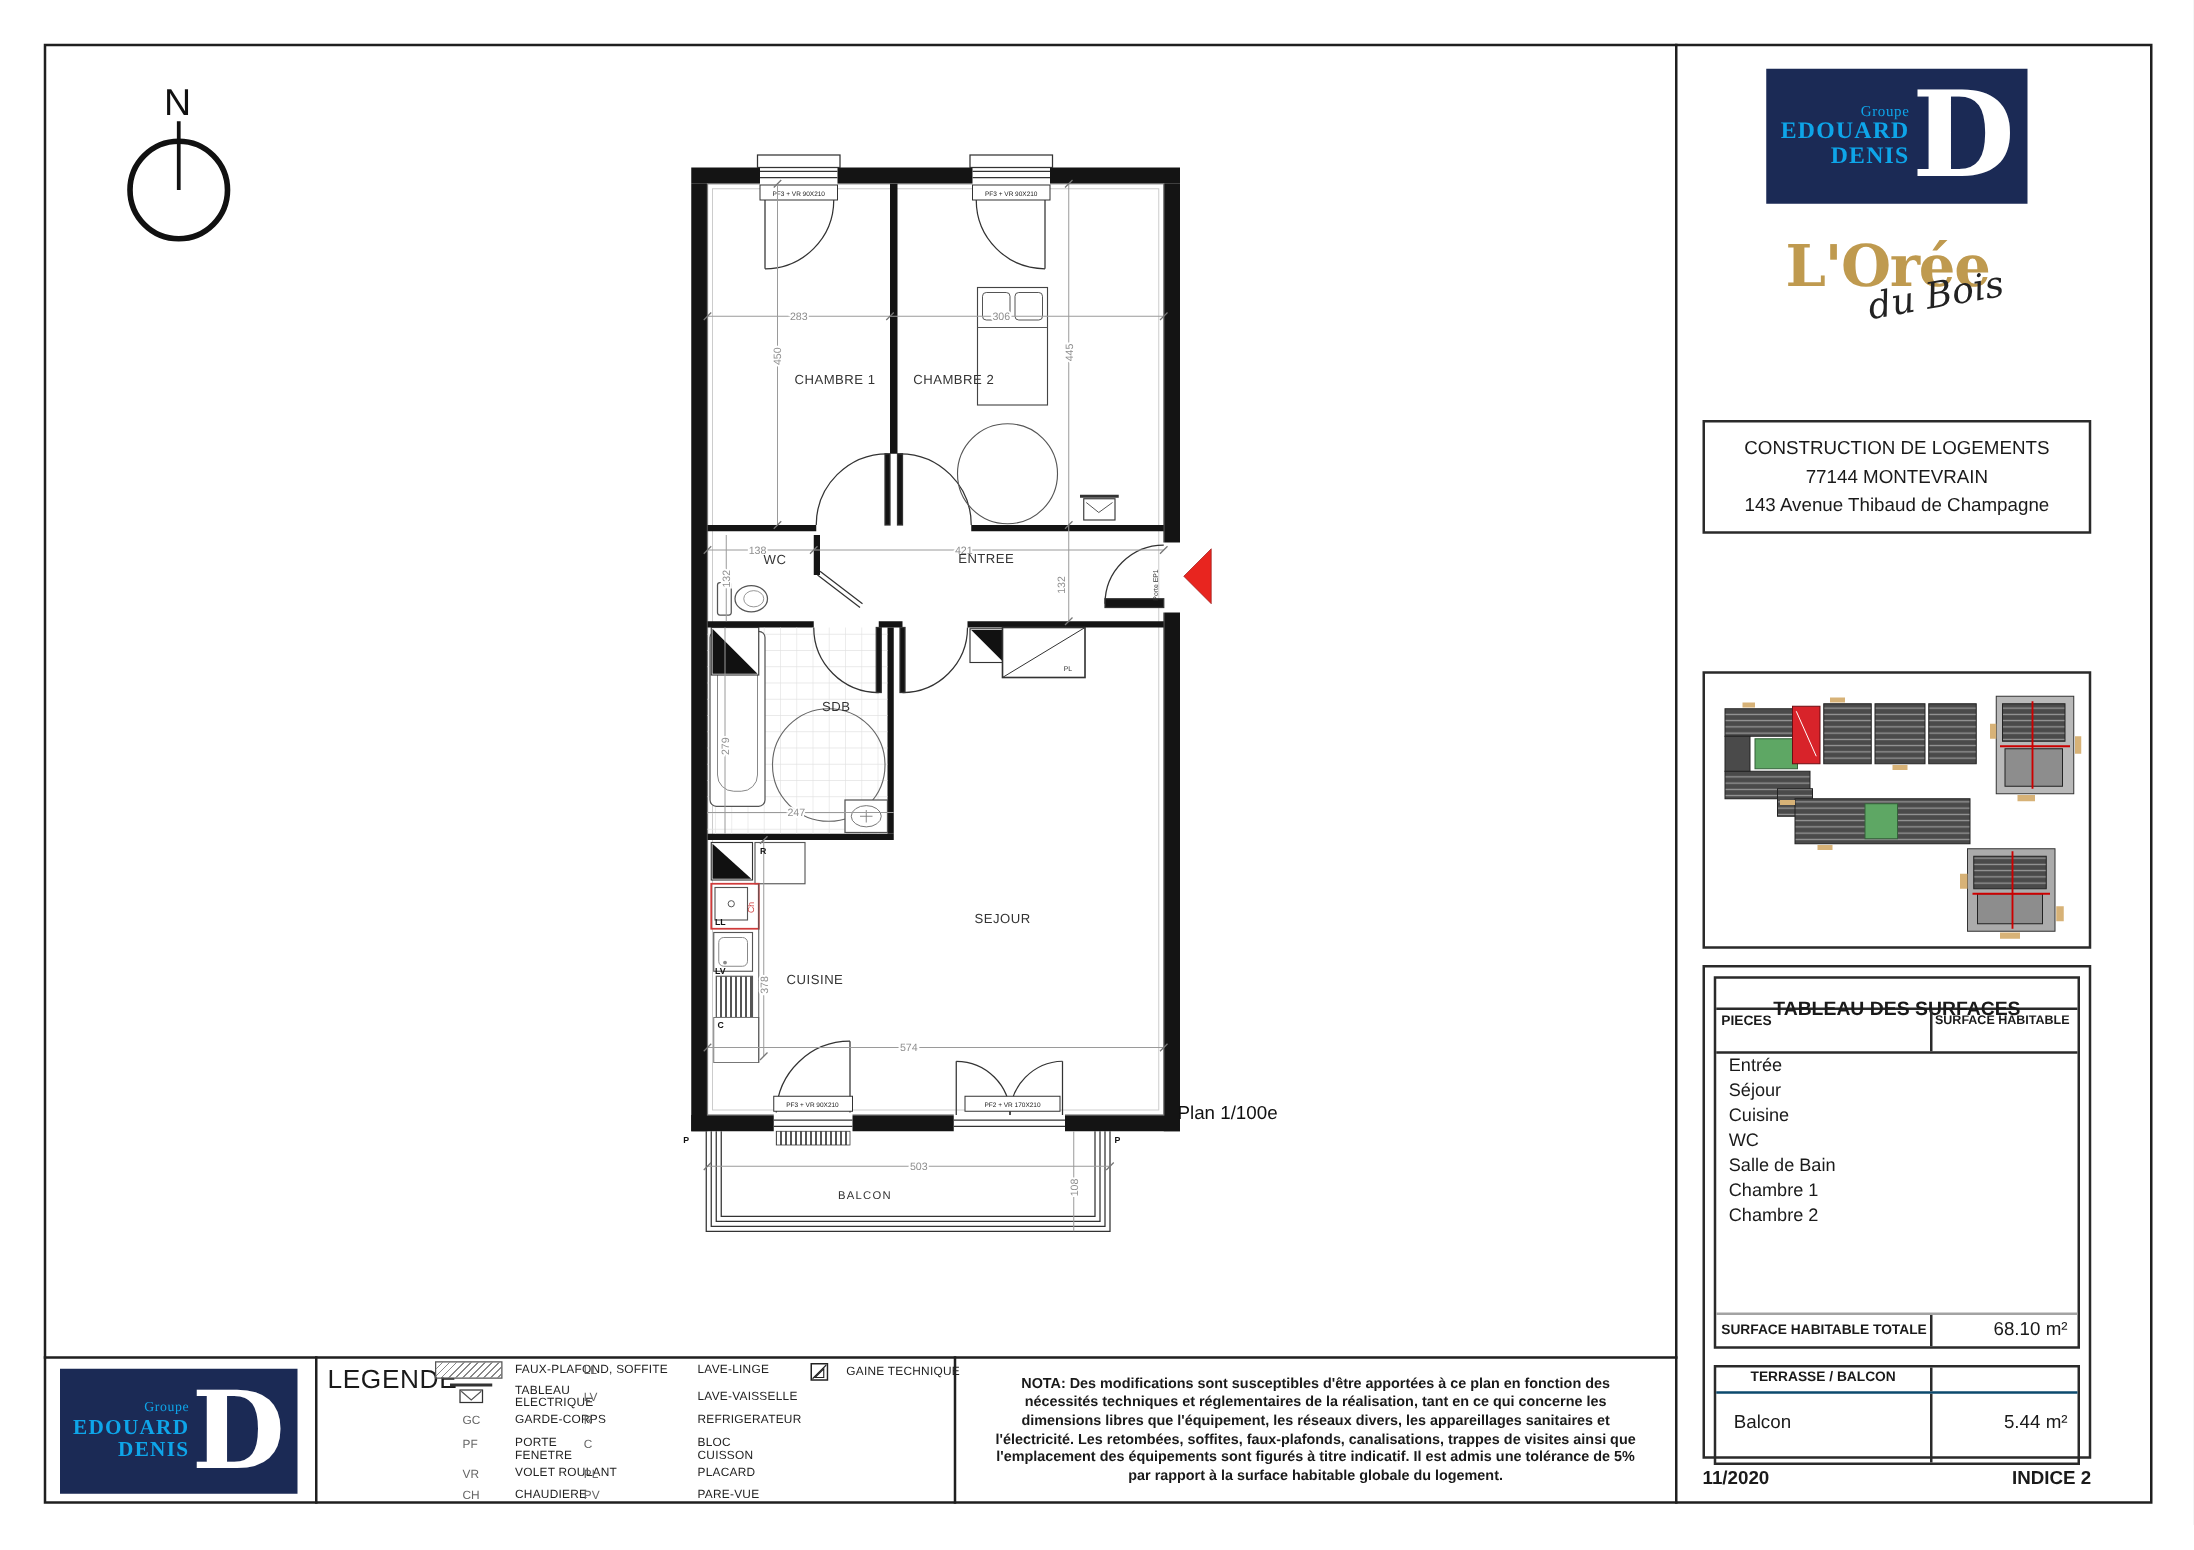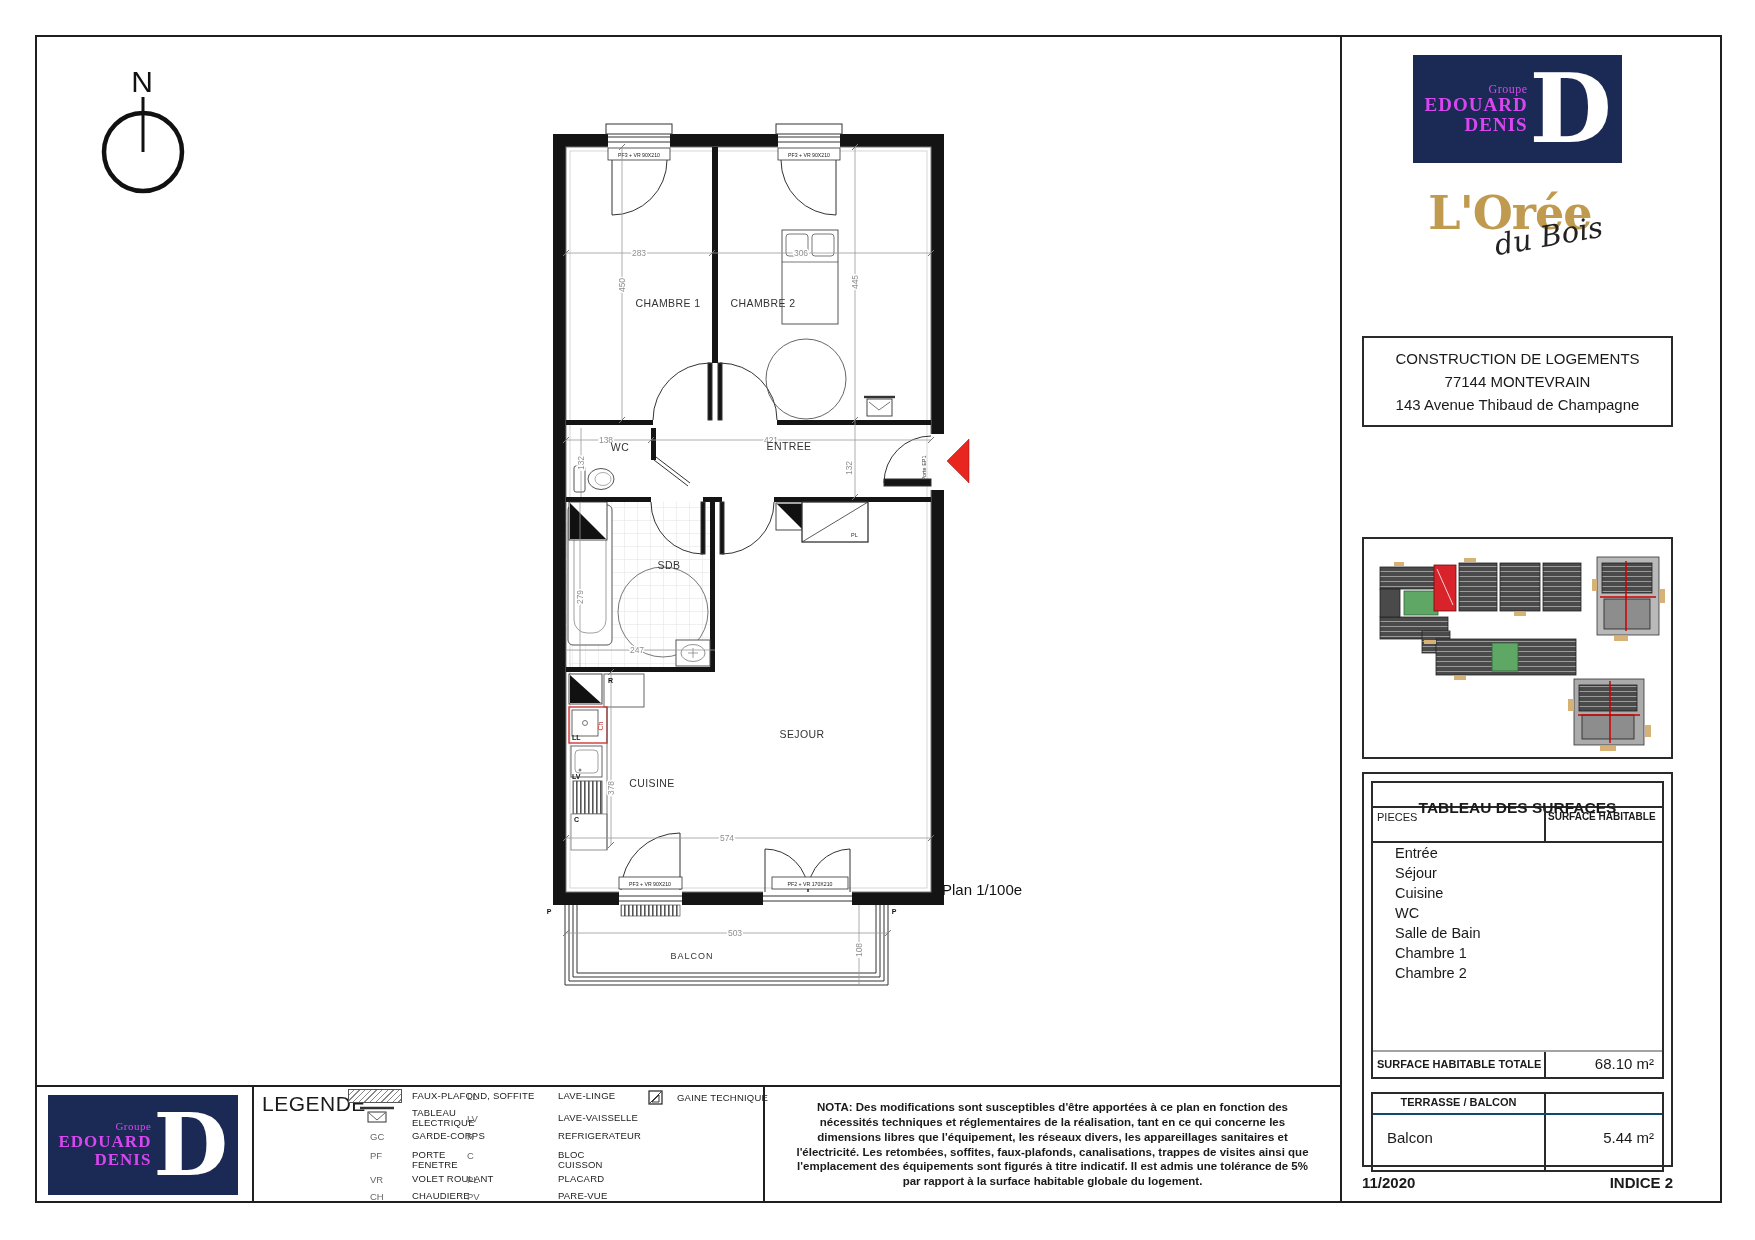--- a/index.html
+++ b/index.html
@@ -19,21 +19,21 @@
   .dim{font-size:8.5px;fill:#8f8f8f;paint-order:stroke;stroke:#fff;stroke-width:3px;}
   .win-label{font-size:5.2px;fill:#222;}
   .tag{font-size:7px;font-weight:bold;fill:#111;}
   .tag-red{font-size:7px;fill:#cf3a3a;}
   .tiny{font-size:5.5px;fill:#333;}
   .scale-label{font-size:15px;fill:#111;}
   .north-n{font-size:30px;fill:#111;}
   
   .ed-logo{background:#1b2a55;display:flex;align-items:center;justify-content:flex-end;
            padding:0 10px 0 0;}
-  .ed-text{display:flex;flex-direction:column;align-items:flex-end;color:#d946ef;
+  .ed-text{display:flex;flex-direction:column;align-items:flex-end;color:#0ea5e9;
            font-family:"Liberation Serif",serif;line-height:1.05;margin-right:2px;}
   .ed-groupe{font-size:12px;letter-spacing:.5px;}
   .ed-line{font-size:19px;font-weight:bold;letter-spacing:1px;}
   .ed-d{color:#fff;font-family:"DejaVu Serif",serif;font-weight:bold;font-size:95px;line-height:.85;}
   .ed-logo.small .ed-groupe{font-size:11px;}
   .ed-logo.small .ed-line{font-size:17px;}
   .ed-logo.small .ed-d{font-size:86px;}
   
   .oree{display:flex;flex-direction:column;align-items:center;}
   .oree-main{font-family:"DejaVu Serif",serif;font-weight:bold;font-size:46px;color:#bf9a4f;
@@ -51,27 +51,27 @@
   .unit-table .bd{height:46px;font-size:17px;}
   .unit-table .bat{font-size:11.5px;line-height:1.2;}
   
   .keyplan-box{left:1362px;top:537px;width:311px;height:222px;border:2px solid #2a2a2a;}
   
   .surfaces-box{left:1362px;top:772px;width:311px;height:395px;border:2px solid #2a2a2a;padding:7px;}
   .s-table{border:2px solid #2a2a2a;}
   .s-title{height:25px;border-bottom:2px solid #2a2a2a;text-align:center;font-weight:bold;
            font-size:15.5px;padding-top:16px;box-sizing:border-box;}
   .s-head{display:flex;height:33px;border-bottom:2px solid #2a2a2a;}
-  .s-head .c1{flex:1;font-weight:normal;font-size:11px;padding:3px 0 0 4px;}
+  .s-head .c1{flex:1;font-weight:bold;font-size:11px;padding:3px 0 0 4px;}
   .s-head .c2{width:118px;border-left:2px solid #2a2a2a;font-weight:bold;font-size:10px;
               padding:3px 0 0 2px;box-sizing:border-box;}
   .s-body{display:flex;height:207px;}
   .s-body .names{flex:1;padding-top:2px;}
   .s-body .vals{width:118px;border-left:2px solid #2a2a2a;box-sizing:border-box;padding-top:2px;}
-  .s-row{height:20px;font-size:14.5px;padding-left:22px;}
+  .s-row{height:20px;font-size:14.5px;padding-left:10px;}
   .s-val{height:20px;font-size:14.5px;text-align:right;padding-right:8px;}
   .s-total{display:flex;height:25px;border-top:2px solid #a3a3a3;}
   .s-total .lbl{flex:1;font-weight:bold;font-size:11px;padding:6px 0 0 4px;}
   .s-total .val{width:118px;border-left:2px solid #2a2a2a;box-sizing:border-box;font-size:15px;
                 text-align:right;padding:3px 8px 0 0;}
   .t-table{border:2px solid #2a2a2a;margin-top:13px;}
   .t-head{display:flex;height:19px;border-bottom:2px solid #0c4a6e;}
   .t-head .c1{flex:1;text-align:center;font-weight:bold;font-size:11px;padding-top:2px;}
   .t-head .c2{width:118px;border-left:2px solid #2a2a2a;box-sizing:border-box;}
   .t-body{display:flex;height:55px;}

